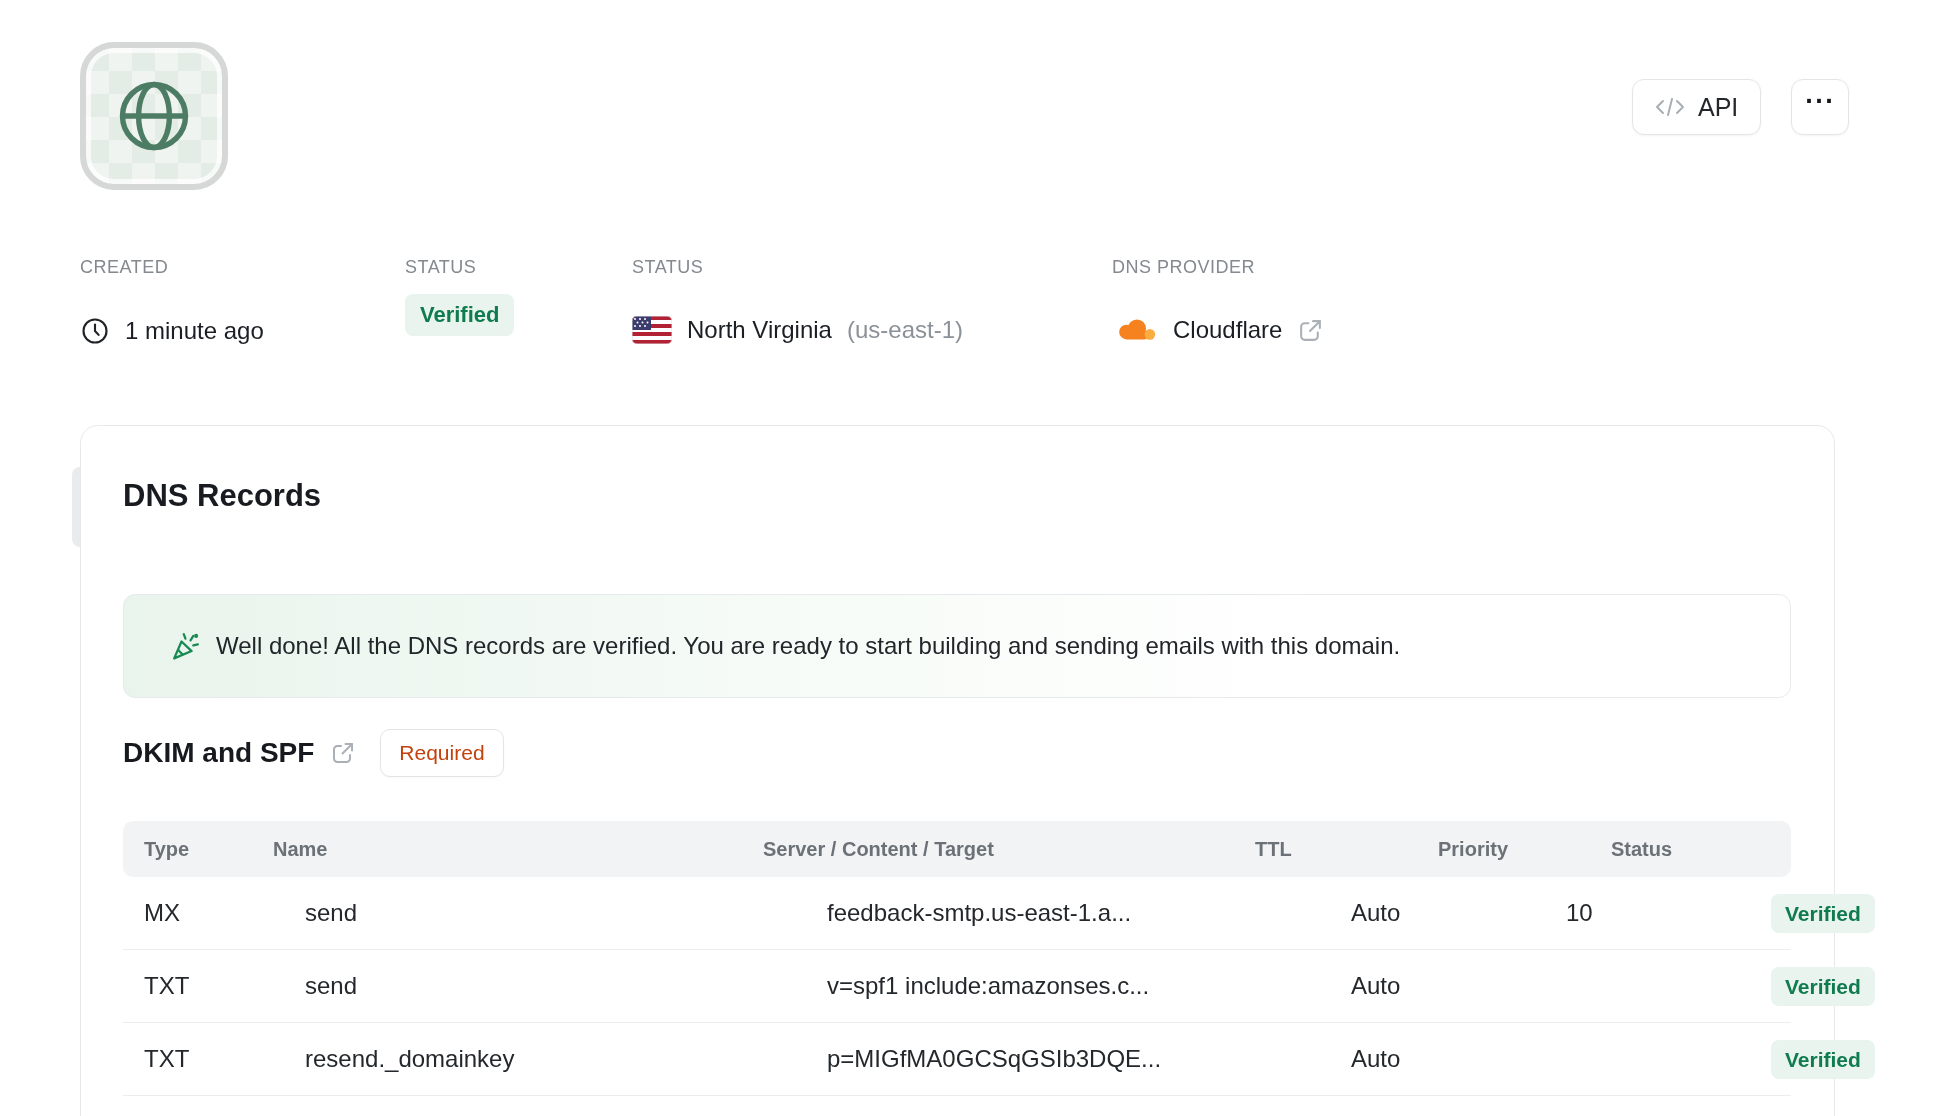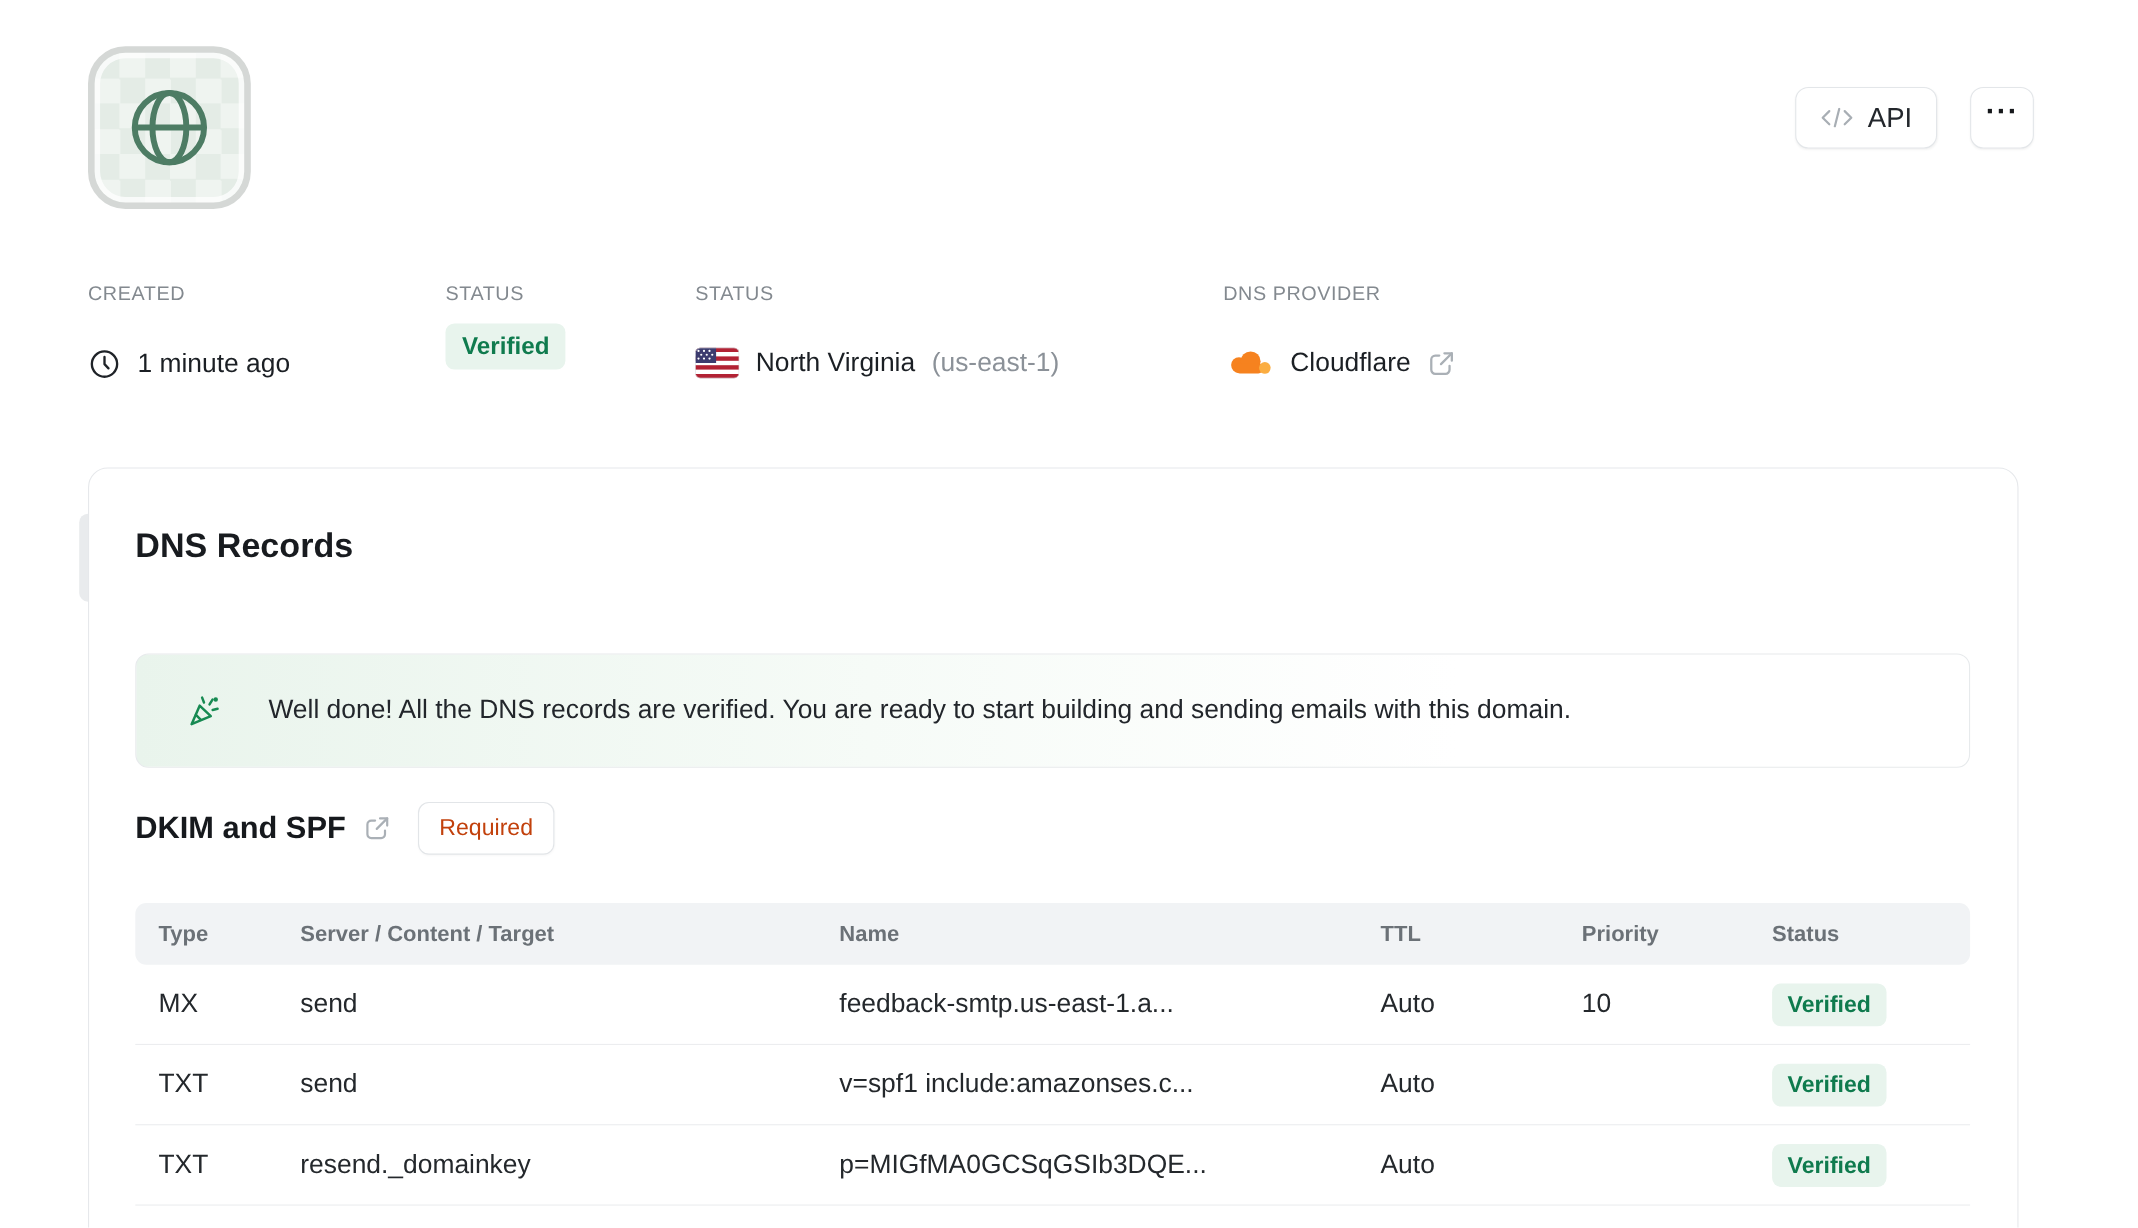--- a/index.html
+++ b/index.html
@@ -37,36 +37,36 @@
   
   .card-tab { position:absolute; left:72px; top:467px; width:16px; height:80px;
     background:#e9ebed; border-radius:8px; }
   .card { position:absolute; left:80px; top:425px; width:1755px; height:745px;
     background:#fff; border:1.5px solid #e6e8eb; border-radius:18px; }
   .card-title { position:absolute; left:42px; top:52px; font-size:31px; font-weight:800; color:#181b1f; }
 
   .banner { position:absolute; left:42px; top:168px; width:1668px; height:104px;
     border:1.5px solid #e7eaec; border-radius:12px;
     background:linear-gradient(90deg,#e9f4ec 0%,#f6fbf7 40%,#ffffff 72%);
-    display:flex; align-items:center; gap:40px; padding:0 40px 0 44px;
+    display:flex; align-items:center; gap:12px; padding:0 40px 0 44px;
     font-size:24px; color:#22262b; }
 
   .subsection { position:absolute; left:42px; top:303px; display:flex; align-items:center; gap:24px; }
   .subsection-head { display:flex; align-items:center; gap:16px; }
   .subsection-title { font-size:28px; font-weight:800; color:#16191d; }
   .required-badge { border:1.5px solid #e2e5e8; border-radius:10px; padding:11px 18px;
     font-size:21px; color:#c2410c; background:#fff; box-shadow:0 1px 2px rgba(0,0,0,.03); }
 
   
   .table { position:absolute; left:42px; top:395px; width:1668px; }
   .thead, .trow { display:grid; grid-template-columns:150px 490px 492px 183px 173px 1fr; align-items:center; }
   .thead { background:#f1f3f5; border-radius:10px; height:56px;
     font-size:20px; font-weight:700; color:#6b7177; }
   .thead > div:first-child, .trow > div:first-child { padding-left:21px; }
-  .trow { height:73px; border-bottom:1.5px solid #ecedef; font-size:24px; color:#24282c; }
+  .trow { height:73px; border-bottom:1.5px solid #ecedef; font-size:24px; color:#24282c;gap:32px; }
   .table-badge { font-size:21px; font-weight:700; padding:9px 14px; border-radius:8px;
     background:#e8f4ed; color:#0f7b4e; display:inline-block; line-height:1; }
 
   .icon { flex:none; display:inline-flex; }
 </style>
 </head>
 <body>
 
 <div class="page">
 
@@ -209,22 +209,22 @@
               <path d="M22 4 12.5 13.5"></path>
           </svg>
         </span>
       </div>
       <span class="required-badge">Required</span>
     </div>
 
     <div class="table">
       <div class="thead">
         <div>Type</div>
+        <div>Name</div>
         <div>Server / Content / Target</div>
-        <div>Name</div>
         <div>TTL</div>
         <div>Priority</div>
         <div>Status</div>
       </div>
       <div>
   <div class="trow">
     <div>MX</div>
     <div>send</div>
     <div>feedback-smtp.us-east-1.a...</div>
     <div>Auto</div>

